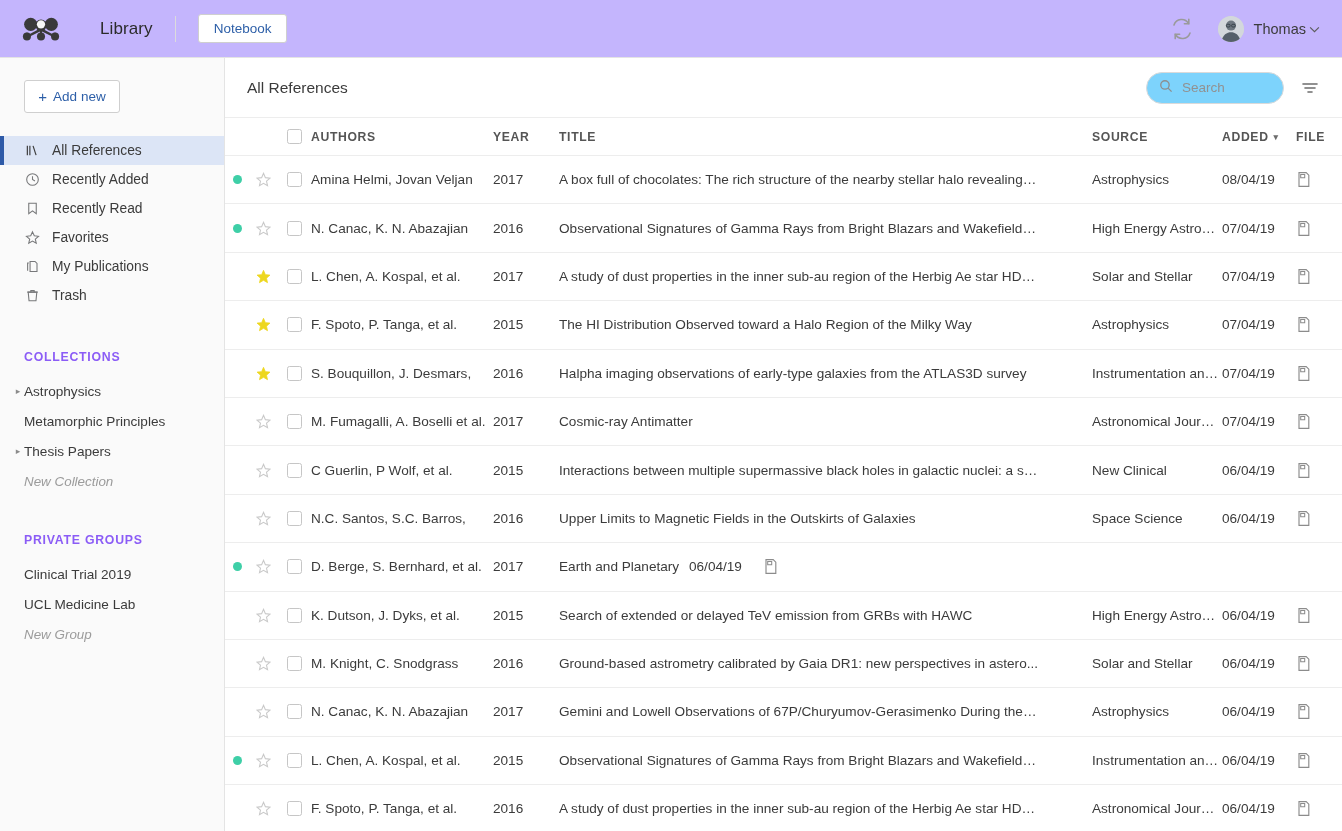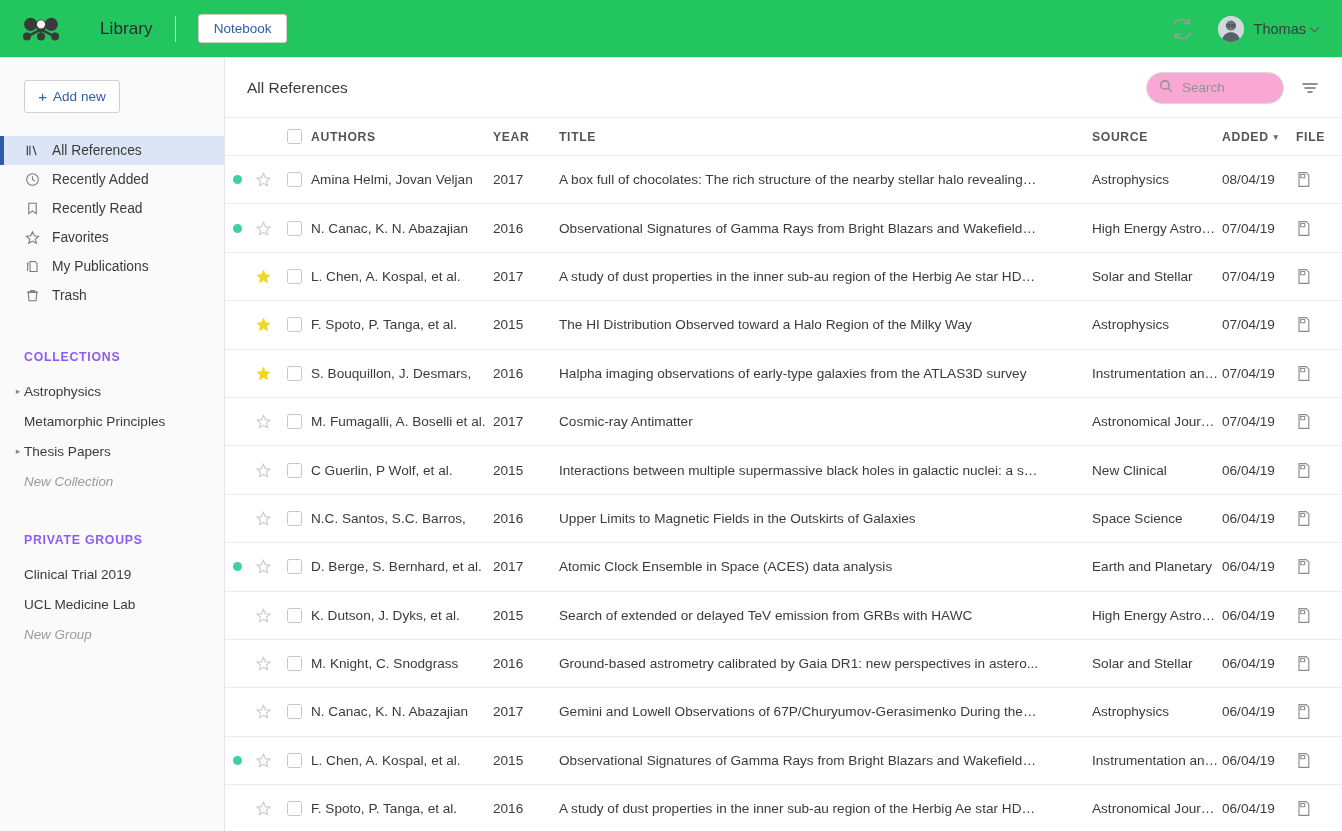--- a/index.html
+++ b/index.html
@@ -8,21 +8,21 @@
     font-family: "Liberation Sans", sans-serif;
     background: #ffffff;
     color: #3b3b3b;
     overflow: hidden;
   }
   .app { width: 1342px; height: 831px; display: flex; flex-direction: column; }
 
   
   .topbar {
     height: 58px; flex: 0 0 58px;
-    background: #22c55e;
+    background: #c4b5fd;
     border-bottom: 1px solid #e4e4e4;
     display: flex; align-items: center;
     padding: 0 18px 0 22px;
   }
   .logo { width: 38px; height: 30px; flex: 0 0 38px; margin-right: 40px; }
   .brand-title {
     font-size: 17px; color: #2b2b2b; font-weight: 400;
     letter-spacing: .1px;
   }
   .vsep { width: 1px; height: 26px; background: #dcdcdc; margin: 0 22px; }
@@ -108,21 +108,21 @@
   .main-head {
     height: 60px; flex: 0 0 60px;
     display: flex; align-items: center;
     padding: 0 18px 0 22px;
     border-bottom: 1px solid #ededed;
   }
   .main-title { font-size: 15.5px; color: #3b3b3b; }
   .head-right { margin-left: auto; display: flex; align-items: center; gap: 16px; }
   .search-pill {
     width: 138px; height: 32px; border: 1px solid #dadada; border-radius: 16px;
-    display: flex; align-items: center; padding: 0 12px; gap: 9px; background: #f9a8d4;
+    display: flex; align-items: center; padding: 0 12px; gap: 9px; background: #7dd3fc;
   }
   .search-pill svg { color: #8e8e8e; flex: 0 0 14px; }
   .search-input {
     border: none; outline: none; font-size: 13.5px; color: #3b3b3b;
     font-family: inherit; width: 100%; background: transparent;
   }
   .search-input::placeholder { color: #919191; }
   .filter-btn { width: 20px; height: 20px; color: #6e6e6e; cursor: pointer; margin-right: 4px;}
 
   
@@ -557,21 +557,20 @@
               <div class="c-star">
                 <span class="star"><svg viewBox="0 0 16 16" width="15" height="15" fill="none" stroke="currentColor" stroke-width="1.15">
                     <polygon points="8,1.4 10,6 14.9,6.5 11.2,9.8 12.3,14.6 8,12.1 3.7,14.6 4.8,9.8 1.1,6.5 6,6"></polygon>
                   </svg></span>
               </div>
               <div class="c-check">
                 <span class="cbox"></span>
               </div>
               <div class="c-auth cell">D. Berge, S. Bernhard, et al.</div>
               <div class="c-year cell">2017</div>
-              <div class="c-title cell">Atomic Clock Ensemble in Space (ACES) data analysis</div>
               <div class="c-source cell">Earth and Planetary</div>
               <div class="c-added cell">06/04/19</div>
               <div class="c-file">
                 <span class="file-ico"><svg viewBox="0 0 16 17" width="16" height="17" fill="none" stroke="currentColor" stroke-width="1.15">
                     <path d="M3 1.6 h7.2 l2.6 2.6 v11.2 h-9.8 z"></path>
                     <path d="M4.7 3.4 h4 v3.4 h-4 z" stroke-width="1.05"></path>
                   </svg></span>
               </div>
             </div>
             <div class="trow">

